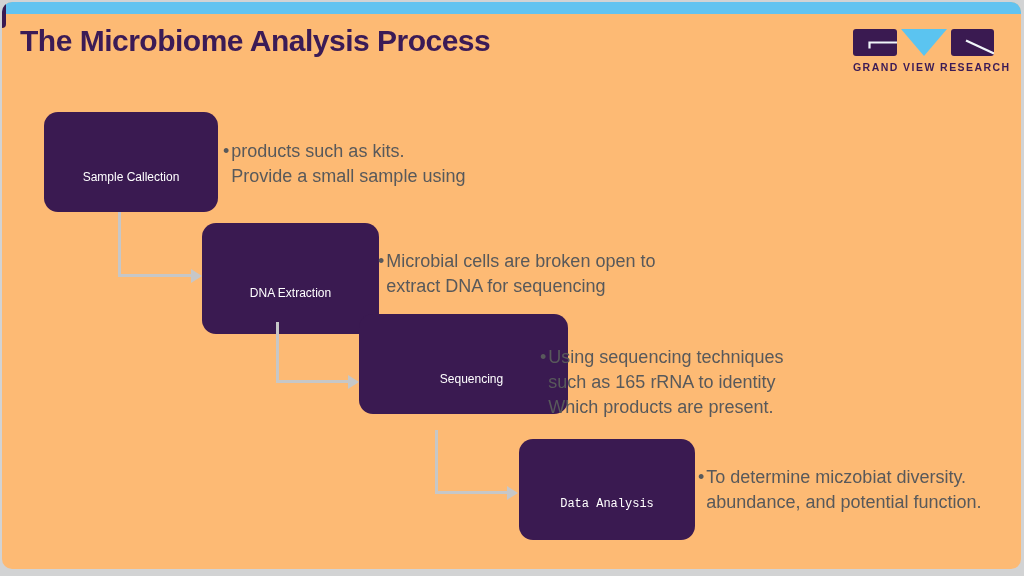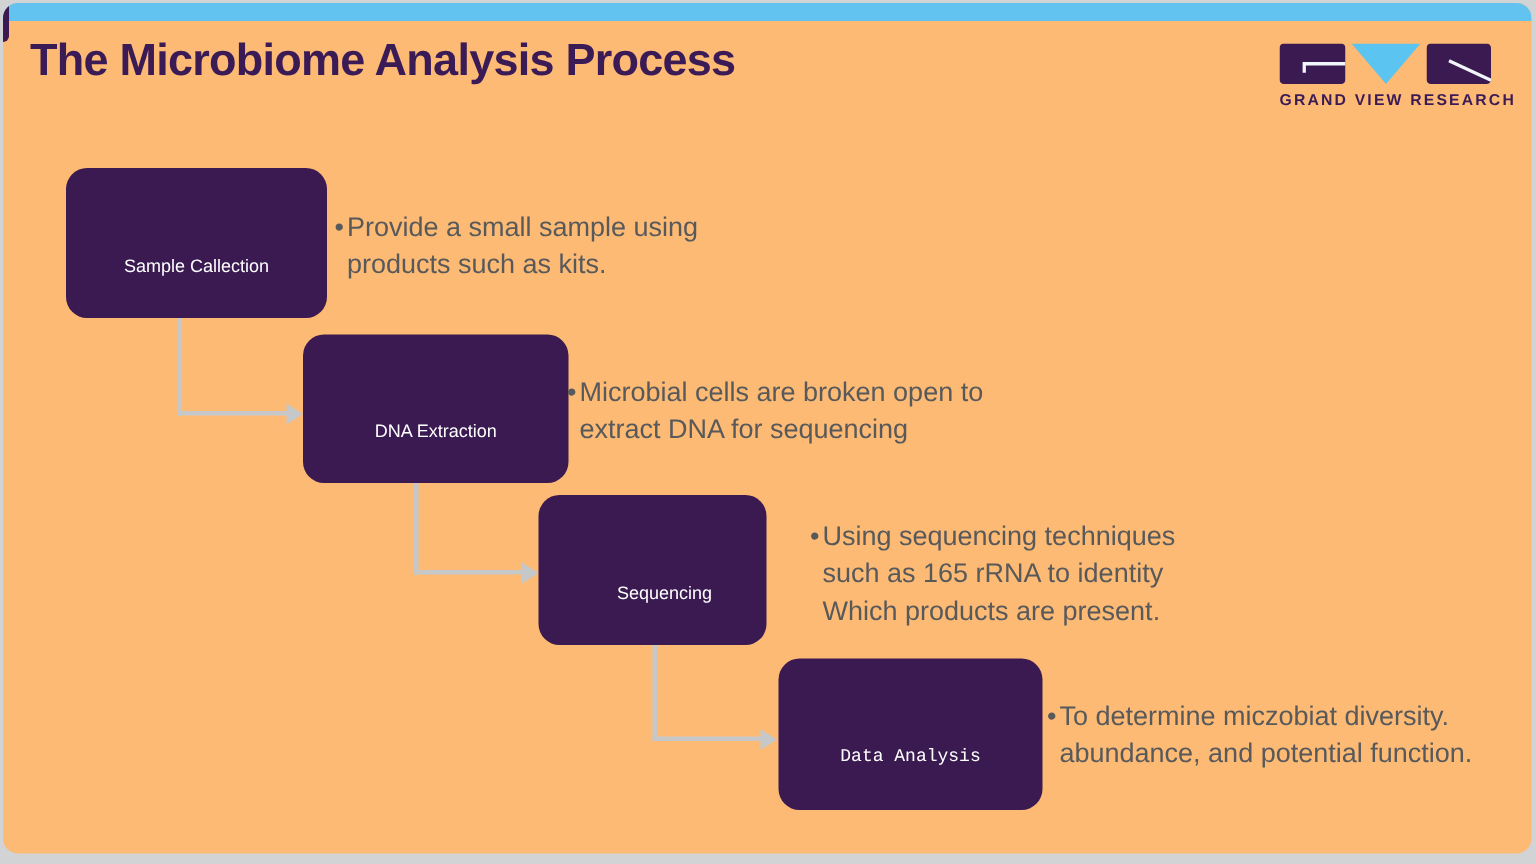--- a/index.html
+++ b/index.html
@@ -47,22 +47,22 @@
 
   .conn-line { position:absolute; background:#c6c7c8; }
   .conn-arrow {
     position:absolute; width:0; height:0;
     border-top:7px solid transparent; border-bottom:7px solid transparent;
     border-left:11px solid #c6c7c8;
   }
 
   
   #box-1 { left:42px;  top:110px; width:174px; height:100px; }
-  #box-2 { left:200px; top:221px; width:177px; height:99px;  }
-  #box-3 { left:357px; top:328px; width:152px; height:100px;padding-left:16px; }
+  #box-2 { left:200px; top:221px; width:177px; height:111px;  }
+  #box-3 { left:357px; top:312px; width:209px; height:100px;padding-left:16px; }
   #box-4 { left:517px; top:437px; width:176px; height:101px;font-family:Liberation Mono, monospace; }
 
   #desc-1 { left:221px; top:137px; }
   #desc-2 { left:376px; top:247px; }
   #desc-3 { left:538px; top:343px; }
   #desc-4 { left:696px; top:463px; }
 
   
   #c1-v { left:116px; top:210px; width:3px;  height:65px; }
   #c1-h { left:116px; top:272px; width:76px; height:3px;  }
@@ -109,22 +109,22 @@
       </div>
       <div class="logo-wordmark">GRAND VIEW RESEARCH</div>
     </div>
 
     <div class="step-box" id="box-1">
       <span class="step-label">Sample Callection</span>
     </div>
     <div class="step-desc" id="desc-1">
       <span class="bullet">•</span>
       <div>
+        <div class="desc-line">products such as kits.</div>
         <div class="desc-line">Provide a small sample using</div>
-        <div class="desc-line">products such as kits.</div>
       </div>
     </div>
 
     <div class="conn-line" id="c1-v"></div>
     <div class="conn-line" id="c1-h"></div>
     <div class="conn-arrow" id="c1-a"></div>
 
     <div class="step-box" id="box-2">
       <span class="step-label">DNA Extraction</span>
     </div>

